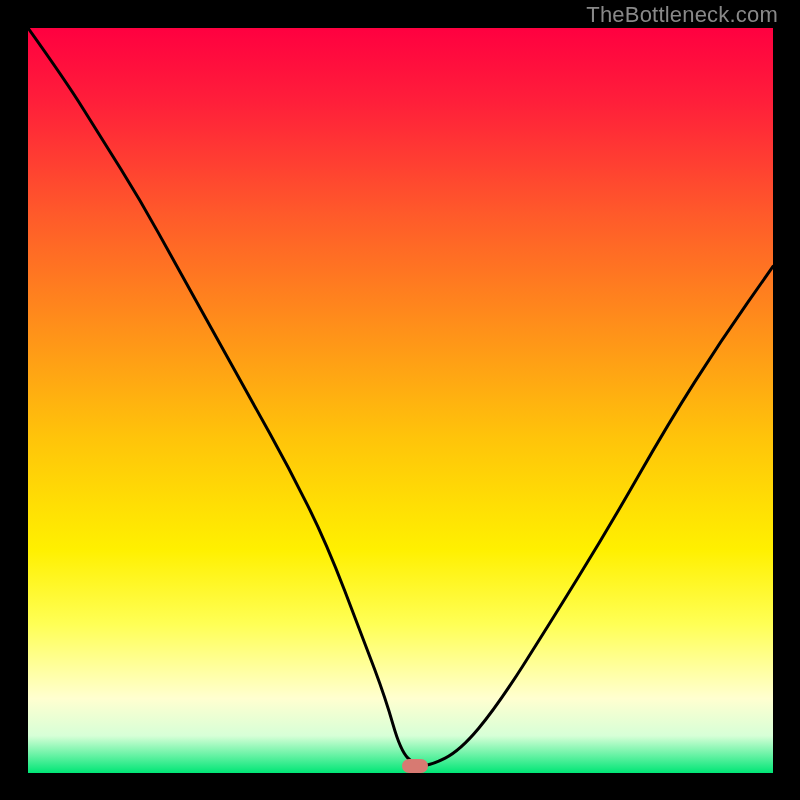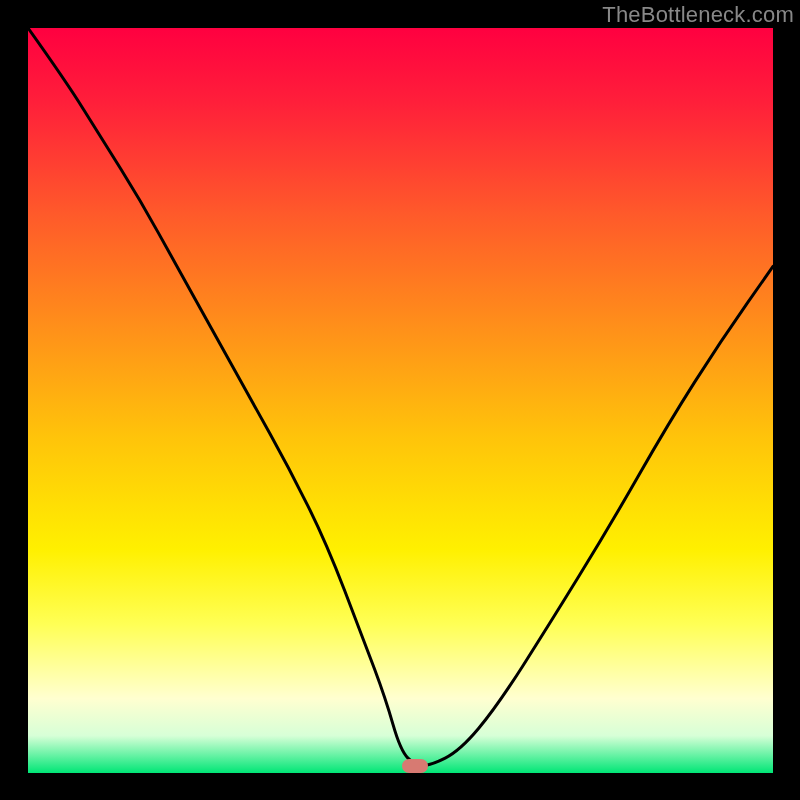--- a/index.html
+++ b/index.html
@@ -16,21 +16,21 @@
     width: 800px;
     height: 800px;
     background: #000;
   }
   .plot-area {
     position: absolute;
   }
   .watermark {
     position: absolute;
     top: 2px;
-    right: 6px;
+    right: 22px;
     color: #888;
     font-size: 22px;
     font-weight: 400;
     letter-spacing: 0.2px;
     user-select: none;
     text-align: center;
   }
   svg { display: block; }
   .marker {
     position: absolute;

